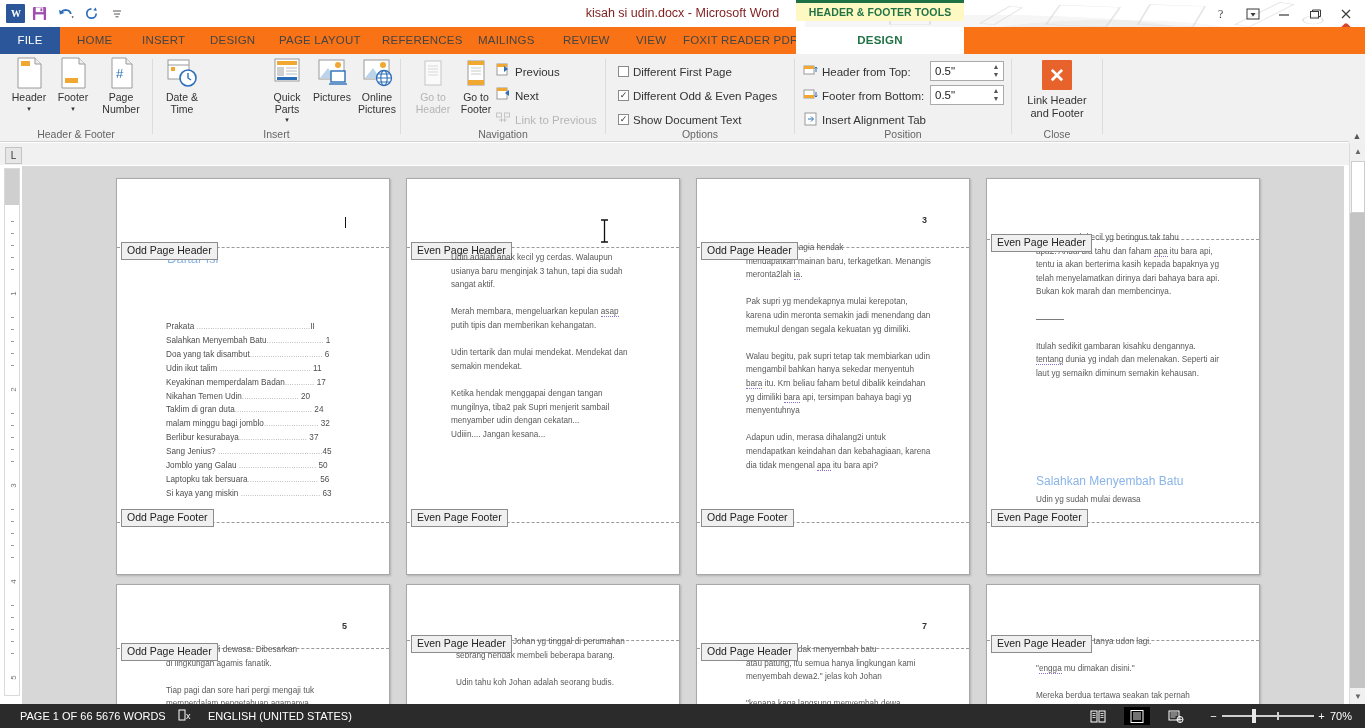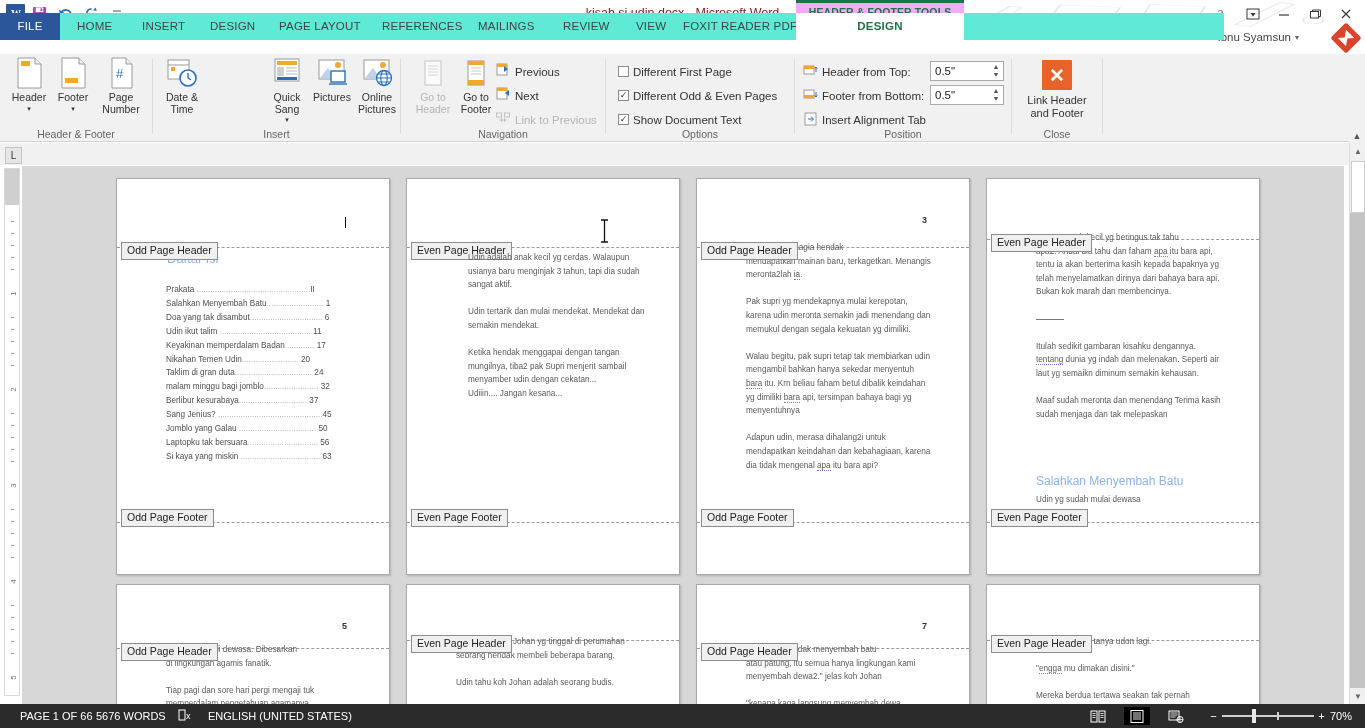--- a/index.html
+++ b/index.html
@@ -30,43 +30,43 @@
     font-family:"Liberation Serif", serif; letter-spacing:-1px;
   }
   .qat-btn{ width:24px; height:22px; display:flex; align-items:center; justify-content:center; cursor:default; }
   .qat-btn svg{ display:block; }
   .title-text{
     position:absolute; left:0; top:0; width:1365px; height:27px; line-height:27px;
     text-align:center; font-size:12.5px; color:#7f1d1d; pointer-events:none;
   }
   .ctx-tab-head{
     position:absolute; left:796px; top:0; width:168px; height:21px;
-    background:#f0abfc; border-top:3px solid #1e7145;
+    background:#fef9c3; border-top:3px solid #1e7145;
     text-align:center; line-height:19px; font-size:10.5px; color:#217346; font-weight:bold;
     letter-spacing:.1px;
   }
   .winctl{ position:absolute; right:4px; top:0; height:27px; display:flex; align-items:center; gap:1px; }
   .winctl .wb{ width:30px; height:24px; display:flex; align-items:center; justify-content:center; color:#3a3a3a; }
   .user-line{
     position:absolute; right:66px; top:28px; height:18px; display:flex; align-items:center; gap:4px;
     font-size:11.5px; color:#444;
   }
   .foxit-ic{
     position:absolute; right:8px; top:27px; width:22px; height:22px;
     background:#d9452a; transform:rotate(45deg); border-radius:2px;
   }
   .foxit-ic:after{
     content:""; position:absolute; left:5px; top:5px; width:12px; height:12px;
     background:#fff; clip-path:polygon(0 0,100% 0,60% 45%,100% 100%,0 100%,40% 55%);
   }
 
   
   .tabstrip{
-    position:absolute; left:0; top:13px; width:1224px; height:27px;
-    background:#5eead4;
+    position:absolute; left:0; top:27px; width:1365px; height:27px;
+    background:#f97316;
   }
   .tab{
     position:absolute; top:0; height:27px; line-height:27px;
     font-size:11.5px; color:#444; padding:0 11px; letter-spacing:.2px; white-space:nowrap;
   }
   .tab.file{ background:#2b579a; color:#fff; font-weight:normal; width:60px; text-align:center; padding:0; }
   .tab.ctx{ color:#217346; background:#fff; font-weight:bold; }
 
   
   .ribbon{
@@ -195,21 +195,21 @@
   }
   .body-txt{
     position:absolute; font-size:8.2px; line-height:13.6px; color:#5a5a5a;
     font-family:"Liberation Sans", sans-serif;
   }
   .body-txt p{ margin:0 0 13.6px 0; }
   .ttl{
     position:absolute; font-size:13px; color:#8ab4e8; line-height:16px; font-weight:normal;
   }
   .toc{
-    position:absolute; font-size:8.2px; line-height:13.9px; color:#4e4e4e;
+    position:absolute; font-size:8.2px; line-height:13.9px; color:#4e4e4e;margin-top:37px;
   }
   .toc div{ white-space:nowrap; }
   .u{ border-bottom:1.5px dotted #8b6fd0; }
   .hr-sm{ display:inline-block; width:28px; border-top:1px solid #7a7a7a; height:1px; vertical-align:middle;}
   .caret{
     position:absolute; width:1px; height:11px; background:#111;
   }
   .ibeam{
     position:absolute; width:9px; height:22px; color:#1a1a1a;
   }
@@ -404,21 +404,21 @@
         <span class="ic">
           <svg width="30" height="32" viewBox="0 0 30 32">
               <rect x="3" y="2" width="24" height="22" fill="#fff" stroke="#9a9a9a"></rect>
               <rect x="5" y="4" width="20" height="4" fill="#f0a832"></rect>
               <rect x="5" y="10" width="7" height="9" fill="#cfcfcf"></rect>
               <path d="M14 11h11M14 14h11M14 17h11" stroke="#bbb"></path>
               <rect x="5" y="20" width="20" height="3" fill="#2c6fb8"></rect>
             </svg>
         </span>
         <span class="lb">Quick
-Sang</span>
+Parts</span>
         <span class="carat">▾</span>
       </div>
       <div class="bigbtn" style="left:153px">
         <span class="ic">
           <svg width="31" height="32" viewBox="0 0 31 32">
               <rect x="2" y="3" width="25" height="19" fill="#fff" stroke="#9a9a9a"></rect>
               <circle cx="21" cy="8" r="3" fill="#f0a832"></circle>
               <path d="M3 21 l8 -10 7 10z" fill="#bcd4ea"></path>
               <rect x="14" y="14" width="14" height="11" fill="#fff" stroke="#2c6fb8" stroke-width="1.4"></rect>
               <path d="M12 27h18" stroke="#2c6fb8" stroke-width="1.4"></path>
@@ -686,22 +686,23 @@
 
     <div class="page pg-w pg-row1" style="left:384px">
       <div class="hdr-line" style="top:68px"></div>
       <div class="ibeam" style="left:193px;top:40px">
         <svg width="9" height="24" viewBox="0 0 9 24">
             <path d="M1 1h7M4.5 1v22M1 23h7" stroke="#111" stroke-width="1.3" fill="none"></path>
           </svg>
       </div>
       <div class="tag" style="left:4px;top:63px">Even Page Header</div>
 
-      <div class="body-txt" style="left:61px;top:72px;width:185px">
+      <div class="body-txt" style="left:44px;top:72px;width:185px">
         <p>Udin adalah anak kecil yg cerdas. Walaupun usianya baru menginjak 3 tahun, tapi dia sudah sangat aktif.</p>
+        <p>Merah membara, mengeluarkan kepulan <span class="u">asap</span> putih tipis dan memberikan kehangatan.</p>
         <p>Udin tertarik dan mulai mendekat. Mendekat dan semakin mendekat.</p>
         <p style="margin-bottom:0">Ketika hendak menggapai dengan tangan mungilnya, tiba2 pak Supri menjerit sambail menyamber udin dengan cekatan...</p>
         <p style="margin-bottom:0">Udiiin.... Jangan kesana...</p>
       </div>
 
       <div class="hdr-line" style="top:343px"></div>
       <div class="tag" style="left:4px;top:330px">Even Page Footer</div>
     </div>
 
     <div class="page pg-w pg-row1" style="left:674px">
@@ -717,21 +718,20 @@
       <div class="hdr-line" style="top:343px"></div>
       <div class="tag" style="left:4px;top:330px">Odd Page Footer</div>
     </div>
 
     <div class="page pg-w pg-row1" style="left:964px">
       <div class="hdr-line" style="top:60px"></div>
       <div class="body-txt" style="left:49px;top:52px;width:185px">
         <p><span style="visibility:hidden">xxxxxxxxx</span> <span>ah kecil yg beringus tak tahu</span><br>apa2. Andai dia tahu dan faham <span class="u">apa</span> itu bara api, tentu ia akan berterima kasih kepada bapaknya yg telah menyelamatkan dirinya dari bahaya bara api. Bukan kok marah dan membencinya.</p>
         <p><span class="hr-sm"></span></p>
         <p>Itulah sedikit gambaran kisahku dengannya. <span class="u">tentang</span> dunia yg indah dan melenakan. Seperti air laut yg semaikn diminum semakin kehausan.</p>
-        <p>Maaf sudah meronta dan menendang Terima kasih sudah menjaga dan tak melepaskan</p>
       </div>
       <div class="ttl" style="left:49px;top:294px;font-size:12px">Salahkan Menyembah Batu</div>
       <div class="body-txt" style="left:49px;top:314px;width:185px">Udin yg sudah mulai dewasa</div>
       <div class="tag" style="left:4px;top:55px">Even Page Header</div>
       <div class="hdr-line" style="top:343px"></div>
       <div class="tag" style="left:4px;top:330px">Even Page Footer</div>
     </div>
 
     <div class="page pg-w pg-row2" style="left:94px">
       <div class="pgnum">5</div>

